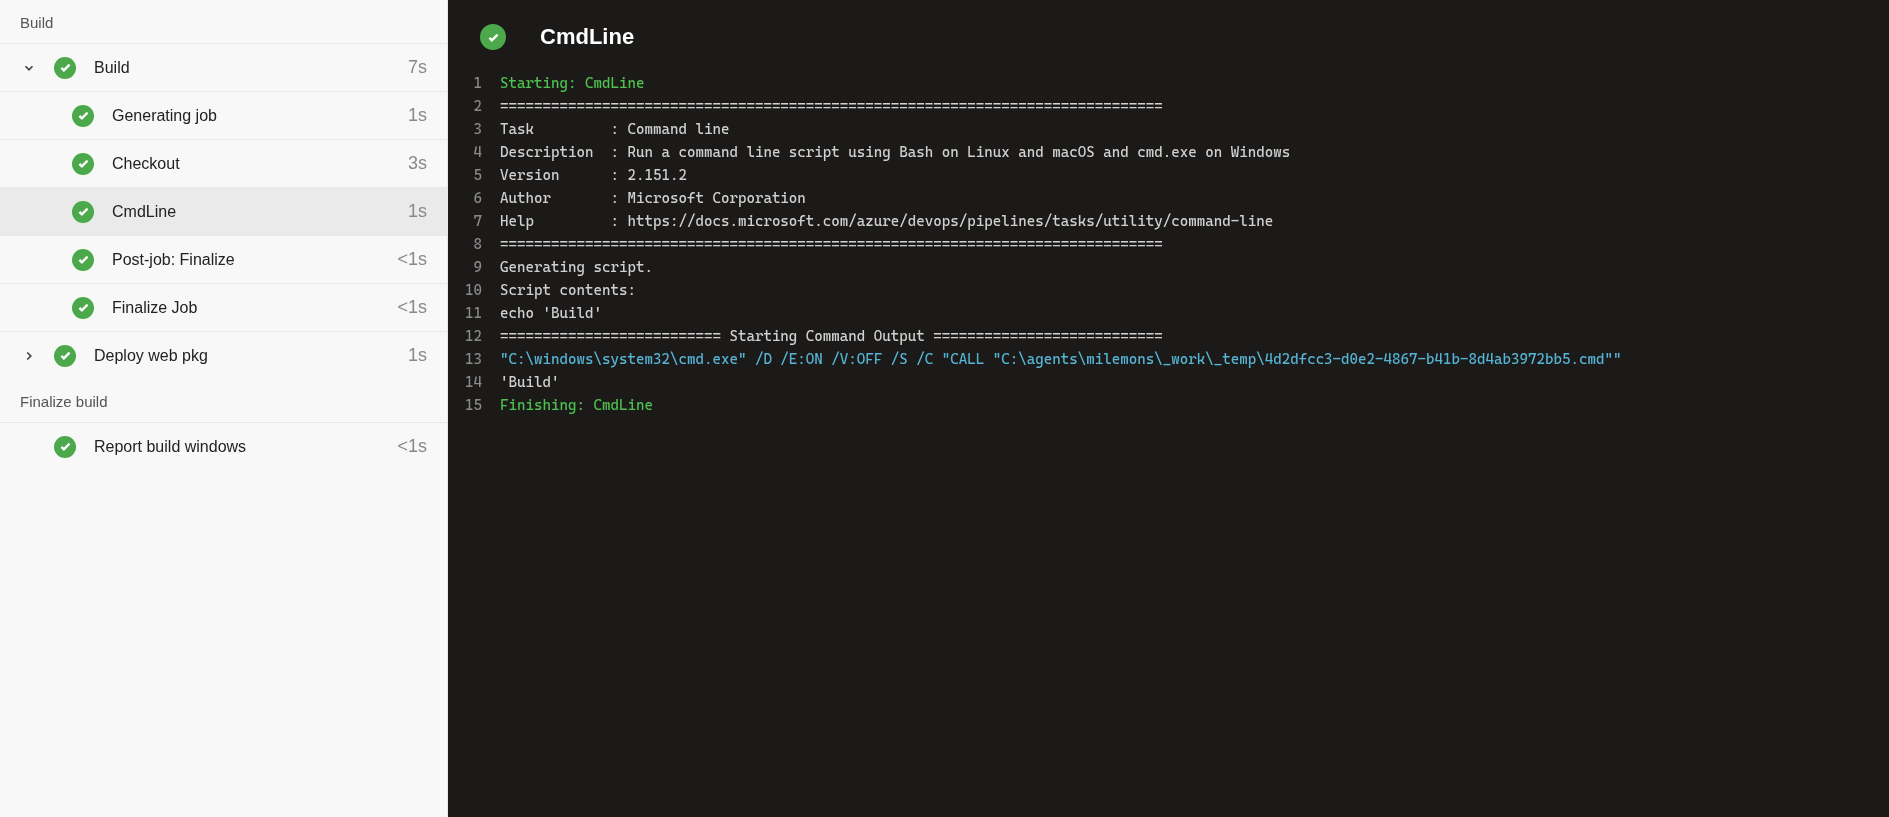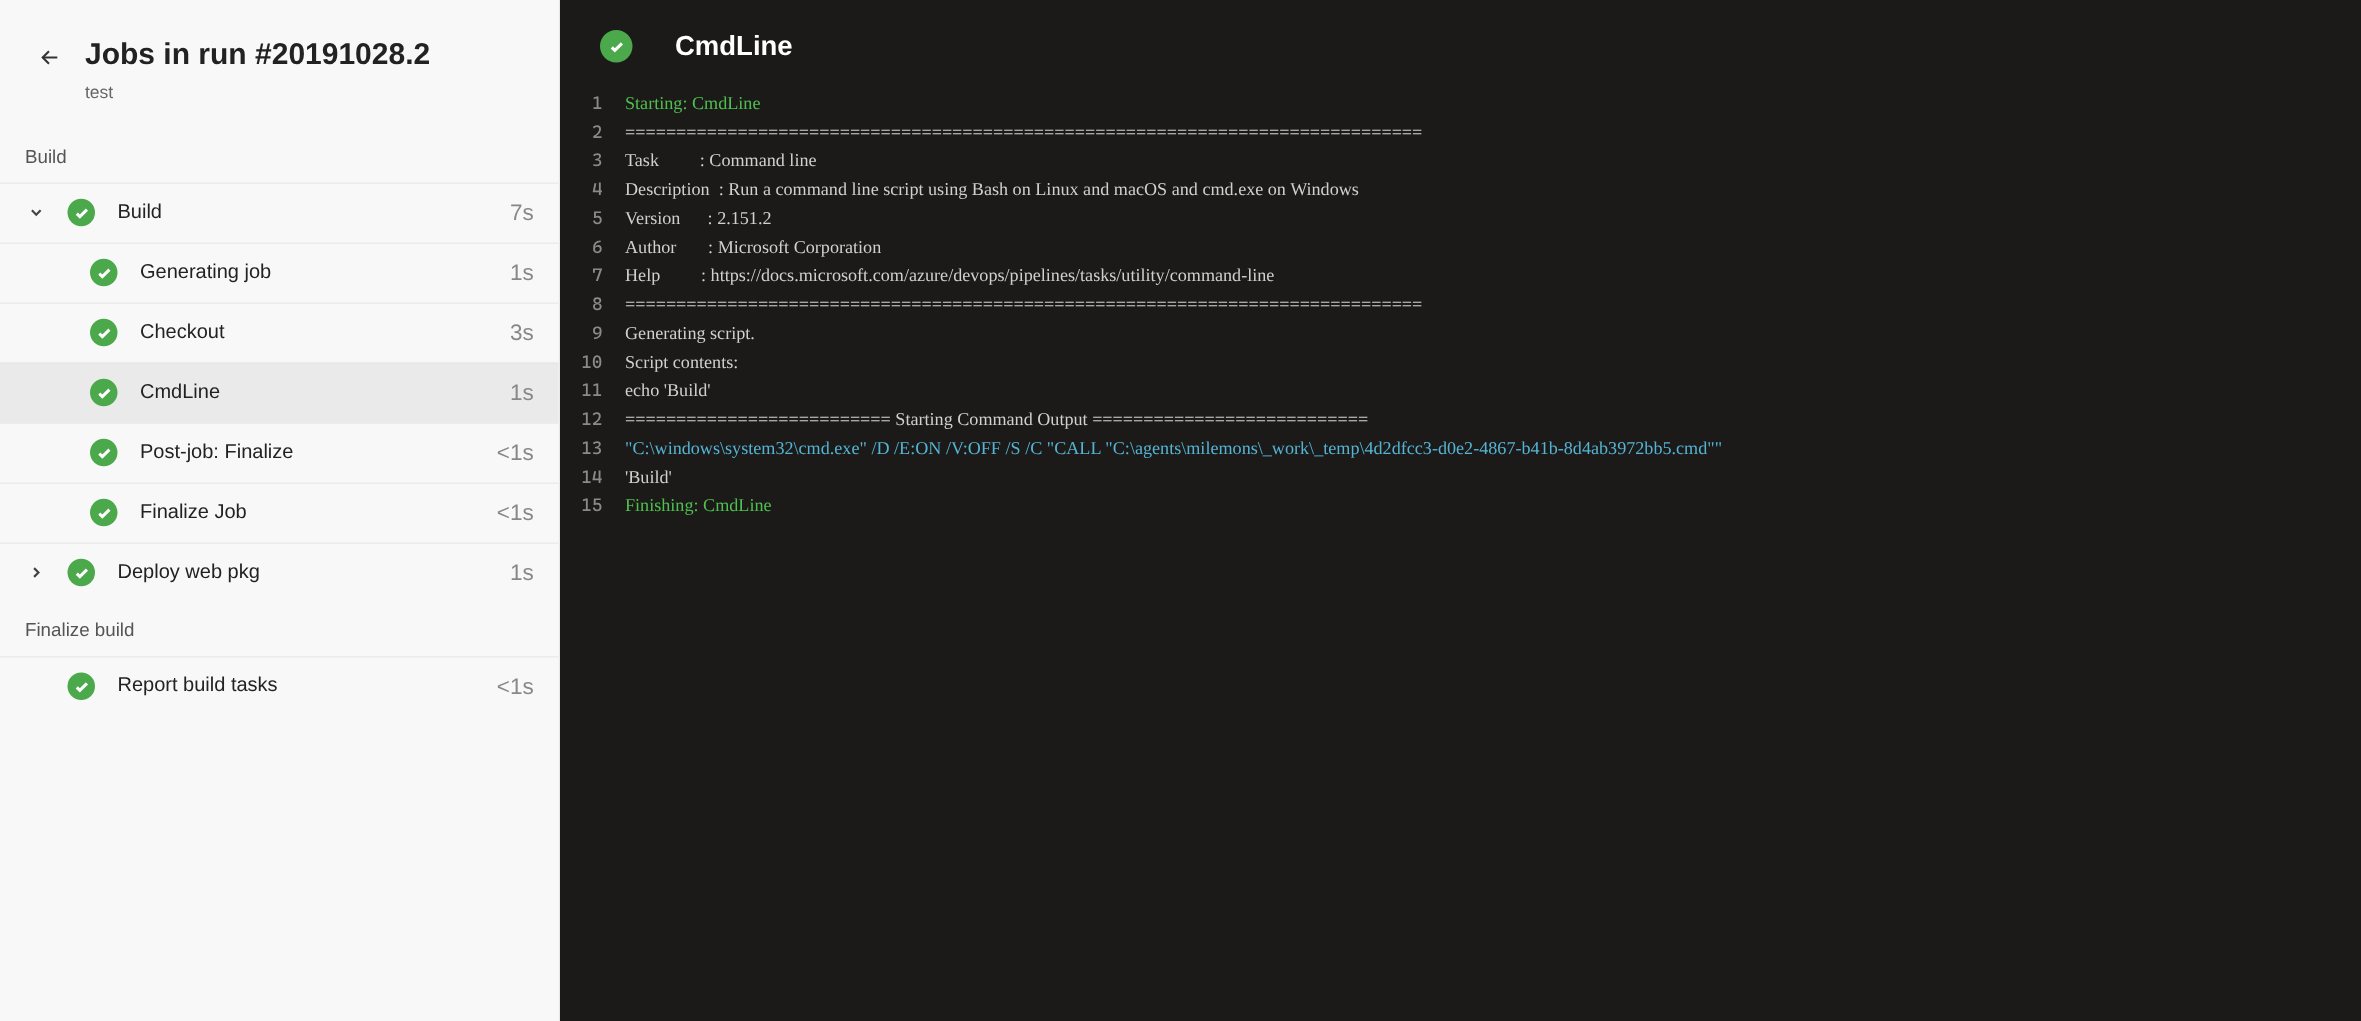--- a/index.html
+++ b/index.html
@@ -121,41 +121,29 @@
   }
   .log-line { display: flex; }
   .ln {
     width: 52px;
     text-align: right;
     color: #8a8a8a;
     padding-right: 18px;
     user-select: none;
     flex-shrink: 0;
   }
-  .txt { color: #d0d0d0; flex: 1; font-family: Liberation Serif, serif; }
+  .txt { color: #d0d0d0; flex: 1; }
   .c-green { color: #4ec04e; }
   .c-white { color: #d0d0d0; }
   .c-cyan  { color: #55b4d4; }
 </style>
 </head>
 <body>
 
 <aside class="sidebar">
-  <div class="sb-header">
-    <div class="sb-back">
-      <svg viewBox="0 0 24 24" fill="none" stroke-width="2">
-        <path d="M19 12H5"></path>
-          <path d="M11 18l-6-6 6-6"></path>
-      </svg>
-    </div>
-    <div>
-      <div class="sb-title">Jobs in run #20191028.2</div>
-      <div class="sb-subtitle">test</div>
-    </div>
-  </div>
 
   <div id="stages-container">
       <div class="stage-label">Build</div>
       <div class="job-row">
         <span class="expander">
           <svg viewBox="0 0 16 16" fill="none" stroke-width="2">
             <path d="M4 6l4 4 4-4"></path>
           </svg>
         </span>
         <span class="status-icon">
@@ -240,21 +228,21 @@
         <span class="expander">
           <svg viewBox="0 0 16 16" fill="none" stroke-width="2">
             <path d="M6 4l4 4-4 4"></path>
           </svg>
         </span>
         <span class="status-icon">
           <svg viewBox="0 0 16 16">
             <path d="M3 8.5l3 3 7-7"></path>
           </svg>
         </span>
-        <span class="row-label">Report build tasks</span>
+        <span class="row-label">Report build windows</span>
         <span class="row-time">&lt;1s</span>
       </div>
     </div>
 </aside>
 
 <main class="main">
   <div class="main-header">
     <span class="status-icon">
       <svg viewBox="0 0 16 16">
           <path d="M3 8.5l3 3 7-7"></path>

